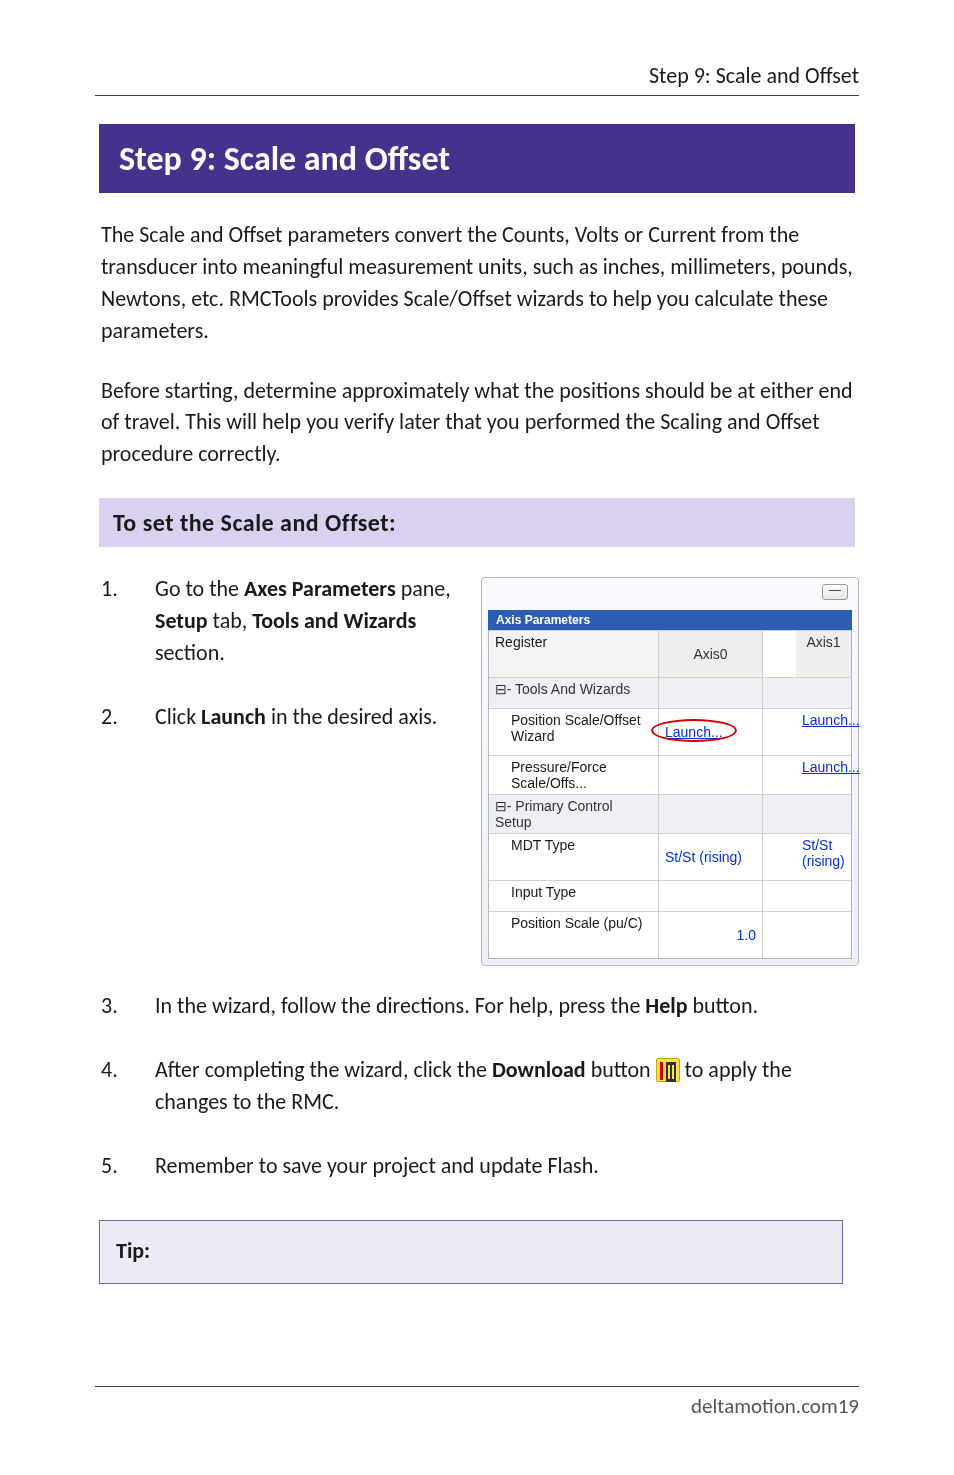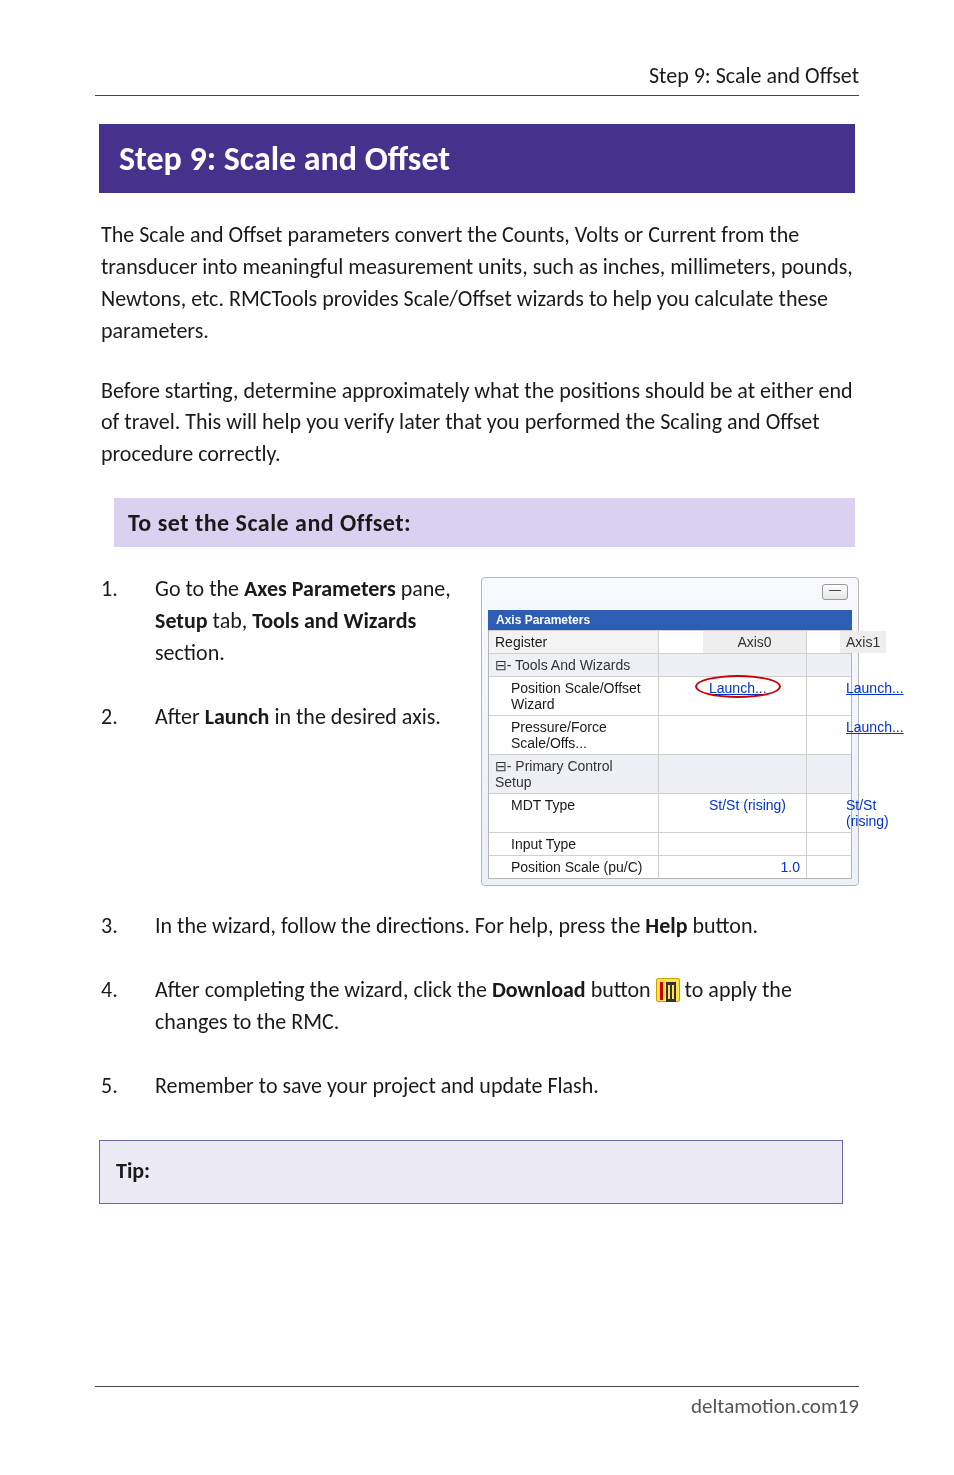--- a/index.html
+++ b/index.html
@@ -35,21 +35,21 @@
     line-height: 1.45;
     margin: 0 0 28px 6px;
     color: #1a1a1a;
   }
   .h2-banner {
     background: #d9d1ef;
     color: #1a1a1a;
     font-size: 24px;
     font-weight: bold;
     padding: 10px 14px;
-    margin: 6px 4px 26px 19px;
+    margin: 6px 4px 26px 4px;
     letter-spacing: 0.5px;
   }
   .row {
     display: flex;
     gap: 20px;
     margin-bottom: 10px;
   }
   .steps-col {
     flex: 1 1 auto;
   }
@@ -112,21 +112,21 @@
     border-top: none;
   }
   .grid-row {
     display: flex;
     border-top: 1px solid #d0d0d0;
     font-size: 14px;
   }
   .grid-row.head .c1 { background:#f3f3f3; }
   .grid-row.head .c2,.grid-row.head .c3 { background:#eee; text-align:center; color:#333;}
   .c1 { flex: 0 0 170px; padding: 3px 6px; border-right:1px solid #d0d0d0; }
-  .c2 { flex: 0 0 104px; padding: 3px 6px; border-right:1px solid #d0d0d0; text-align:right; color:#00a;margin-left:44px; }
+  .c2 { flex: 0 0 104px; padding: 15px 6px; border-right:1px solid #d0d0d0; text-align:right; color:#00a; }
   .c3 { flex: 1 1 auto;  padding: 3px 6px; text-align:right; color:#00a;margin-left:33px; }
   .section-row { background:#eef0f5; }
   .section-row .c1 { color:#333; }
   .indent { padding-left: 22px !important; }
   .link { color:#0033cc; text-decoration: underline; }
   .launch0-wrap { position: relative; text-align:left; }
   .launch0-wrap .circle {
     position:absolute; left:-14px; top:-5px; width:86px; height:23px;
     border:2.5px solid #c00; border-radius: 50%;
   }
@@ -189,21 +189,21 @@
 
   <div class="row">
     <div class="steps-col">
       <ol class="steps">
         <li class="midgap">
           <span class="num">1.</span>
           <span>Go to the </span><b>Axes Parameters</b><span> pane, </span><b>Setup</b><span> tab, </span><b>Tools and Wizards</b><span> section.</span>
         </li>
         <li>
           <span class="num">2.</span>
-          <span>After </span><b>Launch</b><span> in the desired axis.</span>
+          <span>Click </span><b>Launch</b><span> in the desired axis.</span>
         </li>
       </ol>
     </div>
 
     <div class="screenshot">
       <div class="win">
         <div class="minbtn">—</div>
         <div class="pane-title">Axis Parameters</div>
         <div class="grid">
           <div class="grid-row head">

